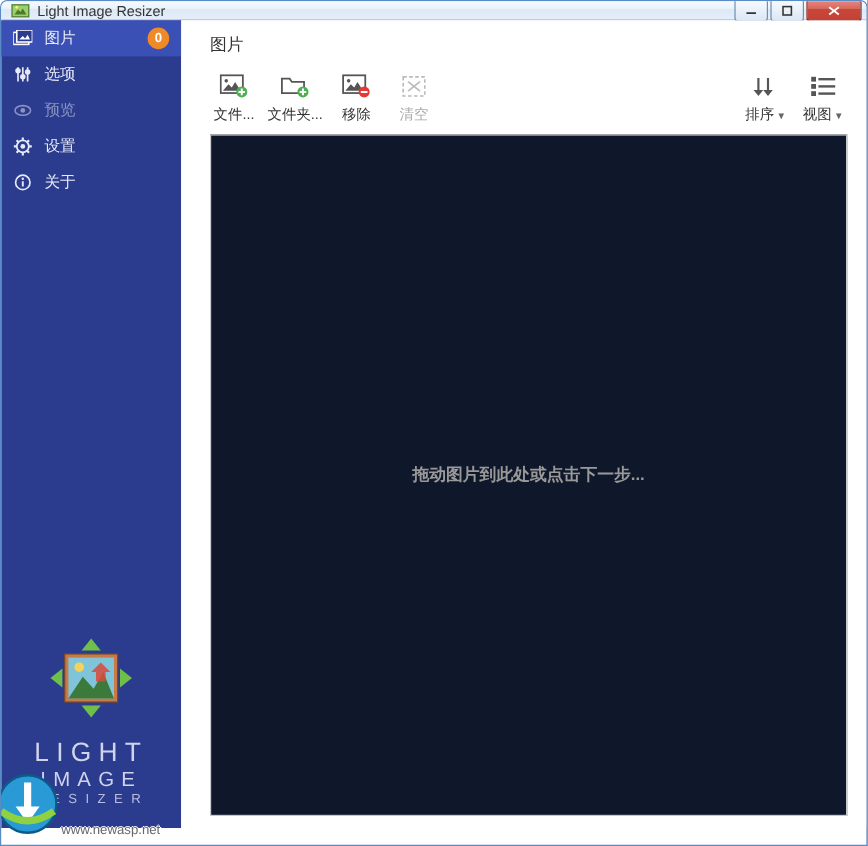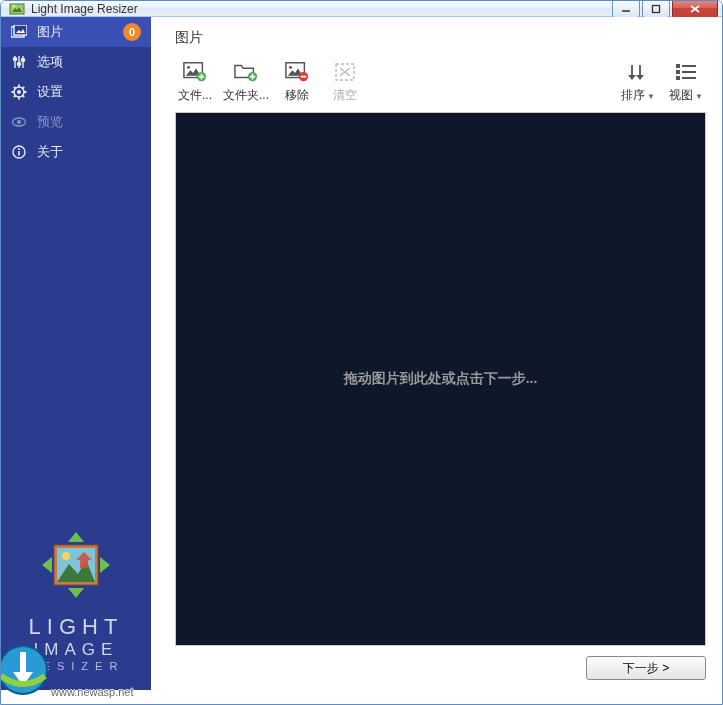--- a/index.html
+++ b/index.html
@@ -206,48 +206,48 @@
               <line x1="4" y1="1" x2="4" y2="13"></line>
               <line x1="8" y1="1" x2="8" y2="13"></line>
               <line x1="12" y1="1" x2="12" y2="13"></line>
               <circle cx="4" cy="4" r="1.6" fill="#e7e9f6"></circle>
               <circle cx="8" cy="9" r="1.6" fill="#e7e9f6"></circle>
               <circle cx="12" cy="5" r="1.6" fill="#e7e9f6"></circle>
             </svg>
         </span>
         <span>选项</span>
       </div>
+      <div class="side-item disabled">
+        <span class="icon">
+          <svg width="16" height="14" viewBox="0 0 16 14">
+              <ellipse cx="8" cy="7" rx="6.5" ry="4" fill="none" stroke="#8a93c4" stroke-width="1.3"></ellipse>
+              <circle cx="8" cy="7" r="2" fill="#8a93c4"></circle>
+            </svg>
+        </span>
+        <span>预览</span>
+      </div>
       <div class="side-item">
         <span class="icon">
           <svg width="16" height="16" viewBox="0 0 16 16">
               <circle cx="8" cy="8" r="5" fill="none" stroke="#e7e9f6" stroke-width="1.5"></circle>
               <circle cx="8" cy="8" r="2" fill="#e7e9f6"></circle>
               <g stroke="#e7e9f6" stroke-width="1.8">
                 <line x1="8" y1="0.5" x2="8" y2="3"></line>
                 <line x1="8" y1="13" x2="8" y2="15.5"></line>
                 <line x1="0.5" y1="8" x2="3" y2="8"></line>
                 <line x1="13" y1="8" x2="15.5" y2="8"></line>
                 <line x1="2.8" y1="2.8" x2="4.5" y2="4.5"></line>
                 <line x1="11.5" y1="11.5" x2="13.2" y2="13.2"></line>
                 <line x1="2.8" y1="13.2" x2="4.5" y2="11.5"></line>
                 <line x1="11.5" y1="4.5" x2="13.2" y2="2.8"></line>
               </g>
             </svg>
         </span>
         <span>设置</span>
       </div>
-      <div class="side-item disabled">
-        <span class="icon">
-          <svg width="16" height="14" viewBox="0 0 16 14">
-              <ellipse cx="8" cy="7" rx="6.5" ry="4" fill="none" stroke="#8a93c4" stroke-width="1.3"></ellipse>
-              <circle cx="8" cy="7" r="2" fill="#8a93c4"></circle>
-            </svg>
-        </span>
-        <span>预览</span>
-      </div>
       <div class="side-item">
         <span class="icon">
           <svg width="16" height="16" viewBox="0 0 16 16">
               <circle cx="8" cy="8" r="6" fill="none" stroke="#e7e9f6" stroke-width="1.4"></circle>
               <circle cx="8" cy="5" r="1" fill="#e7e9f6"></circle>
               <line x1="8" y1="7" x2="8" y2="11.5" stroke="#e7e9f6" stroke-width="1.6"></line>
             </svg>
         </span>
         <span>关于</span>
       </div>
@@ -350,25 +350,20 @@
               </svg>
           </span>
           <span><span>视图</span><span class="drop">▼</span></span>
         </div>
       </div>
 
       <div class="dropzone">
         <span>拖动图片到此处或点击下一步...</span>
       </div>
 
-      <div class="footer">
-        <div class="next-btn">
-          <span>下一步 &gt;</span>
-        </div>
-      </div>
     </div>
 
   </div>
 
   <div class="watermark">
     <svg width="56" height="56" viewBox="0 0 56 56" style="position:absolute;left:0;bottom:0">
       <circle cx="28" cy="28" r="24" fill="#2a9ad6" stroke="#0b5a87" stroke-width="2"></circle>
       <path d="M28 10 L28 34" stroke="#fff" stroke-width="6"></path>
       <polygon points="28,44 18,30 38,30" fill="#fff"></polygon>
       <path d="M6 34 Q28 50 50 34" fill="none" stroke="#8fd13f" stroke-width="6"></path>

